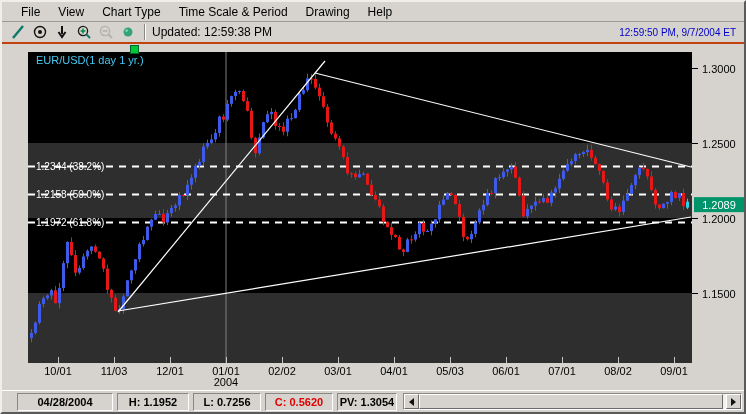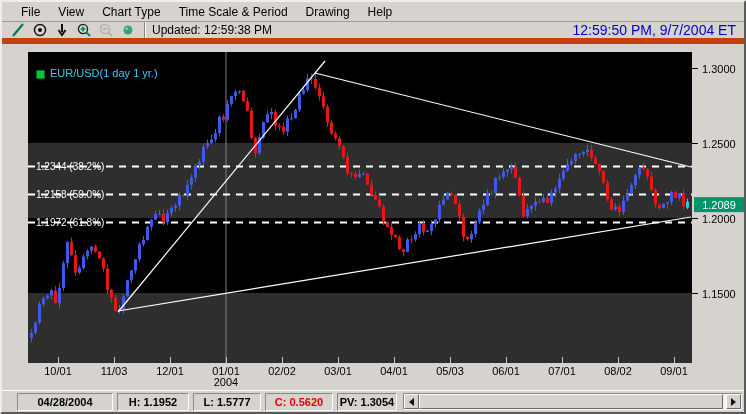--- a/index.html
+++ b/index.html
@@ -8,30 +8,30 @@
     position:relative;width:746px;height:414px;background:#d6d3ce;
     border:2px solid;border-color:#f0eee9 #5a5a5a #5a5a5a #f0eee9;
     font-family:"Liberation Sans",sans-serif;color:#000;overflow:hidden;
   }
   
   .menubar{height:20px;display:flex;align-items:center;background:#d6d3ce;
     border-bottom:1px solid #9c9a94;padding-left:10px;}
   .menu-item{font-size:12px;padding:2px 9px;cursor:default;white-space:nowrap;}
   
   .toolbar{height:22px;display:flex;align-items:center;background:#d6d3ce;
-    border-bottom:6px solid #c2410c;padding-left:6px;}
+    border-bottom:2px solid #c2410c;padding-left:6px;}
   .tool-btn{width:20px;height:18px;display:flex;align-items:center;justify-content:center;margin-right:2px;}
   .tool-sep{width:2px;height:16px;border-left:1px solid #8a8882;border-right:1px solid #fff;margin:0 6px 0 4px;}
   .updated{font-size:12px;}
   .spacer{flex:1;}
-  .clock{font-size:14px;color:#0000c8;margin-right:8px;}
+  .clock{font-size:10px;color:#0000c8;margin-right:8px;}
   
   .chart-area{position:relative;width:742px;height:346px;background:#d6d3ce;}
   .chart-area svg{position:absolute;left:0;top:0;}
-  .legend{position:absolute;left:34px;top:23px;display:flex;align-items:flex-end;z-index:5;}
+  .legend{position:absolute;left:34px;top:1px;display:flex;align-items:flex-end;z-index:5;flex-direction:column;}
   .legend-swatch{width:9px;height:9px;margin-right:5px;border:1px solid #063;}
   .legend-label{font-size:11px;color:#45c8f2;white-space:nowrap;}
   
   .statusbar{height:22px;display:flex;align-items:center;background:#d6d3ce;
     border-top:1px solid #fff;padding:0 2px 0 15px;}
   .status-box{height:18px;display:flex;align-items:center;justify-content:center;
     font-size:11px;font-weight:bold;background:#d6d3ce;margin-right:4px;
     border:1px solid;border-color:#8a8882 #fff #fff #8a8882;white-space:nowrap;}
   .hscroll{flex:1;height:17px;display:flex;align-items:stretch;background:#f3f1eb;
     border:1px solid;border-color:#8a8882 #fff #fff #8a8882;margin-left:2px;}
@@ -500,21 +500,21 @@
       </svg>
     <div class="legend">
       <span class="legend-swatch" style="background: rgb(0, 200, 50);"></span>
       <span class="legend-label">EUR/USD(1 day  1 yr.)</span>
     </div>
   </div>
 
   <div class="statusbar">
     <span class="status-box" style="width:96px">04/28/2004</span>
     <span class="status-box" style="width:72px">H: 1.1952</span>
-    <span class="status-box" style="width:68px">L: 1.5777</span>
+    <span class="status-box" style="width:68px">L: 0.7256</span>
     <span class="status-box" style="width: 68px; color: rgb(224, 0, 0);" id="status-close">C: 0.5620</span>
     <span class="status-box" style="width:60px">PV: 1.3054</span>
     <div class="hscroll">
       <div class="scroll-btn">
           <span class="tri-left"></span>
         </div>
       <div class="scroll-thumb"></div>
       <div class="scroll-btn">
           <span class="tri-right"></span>
         </div>

